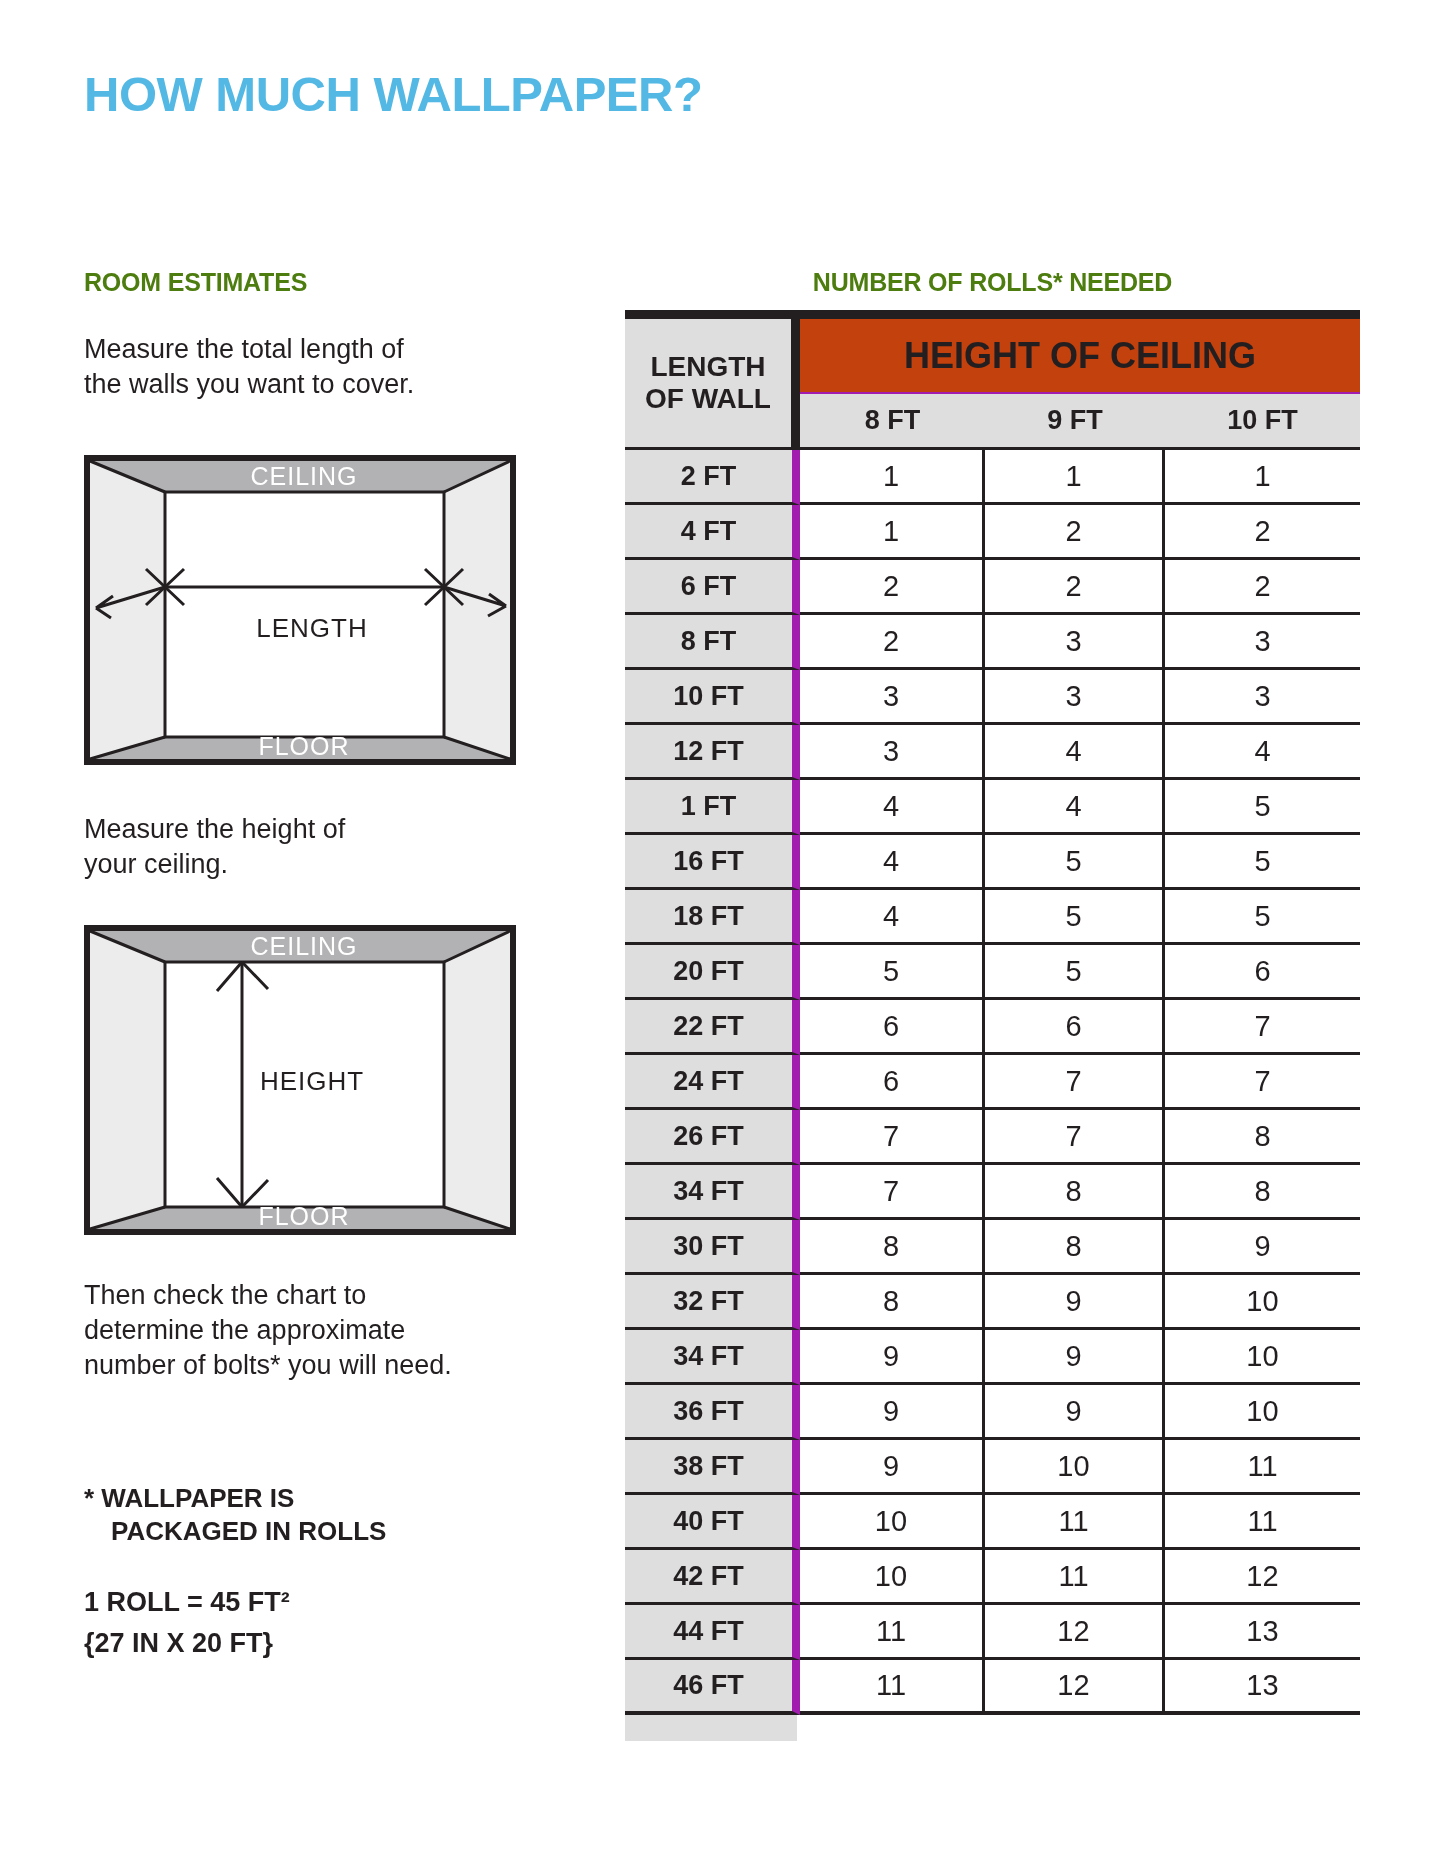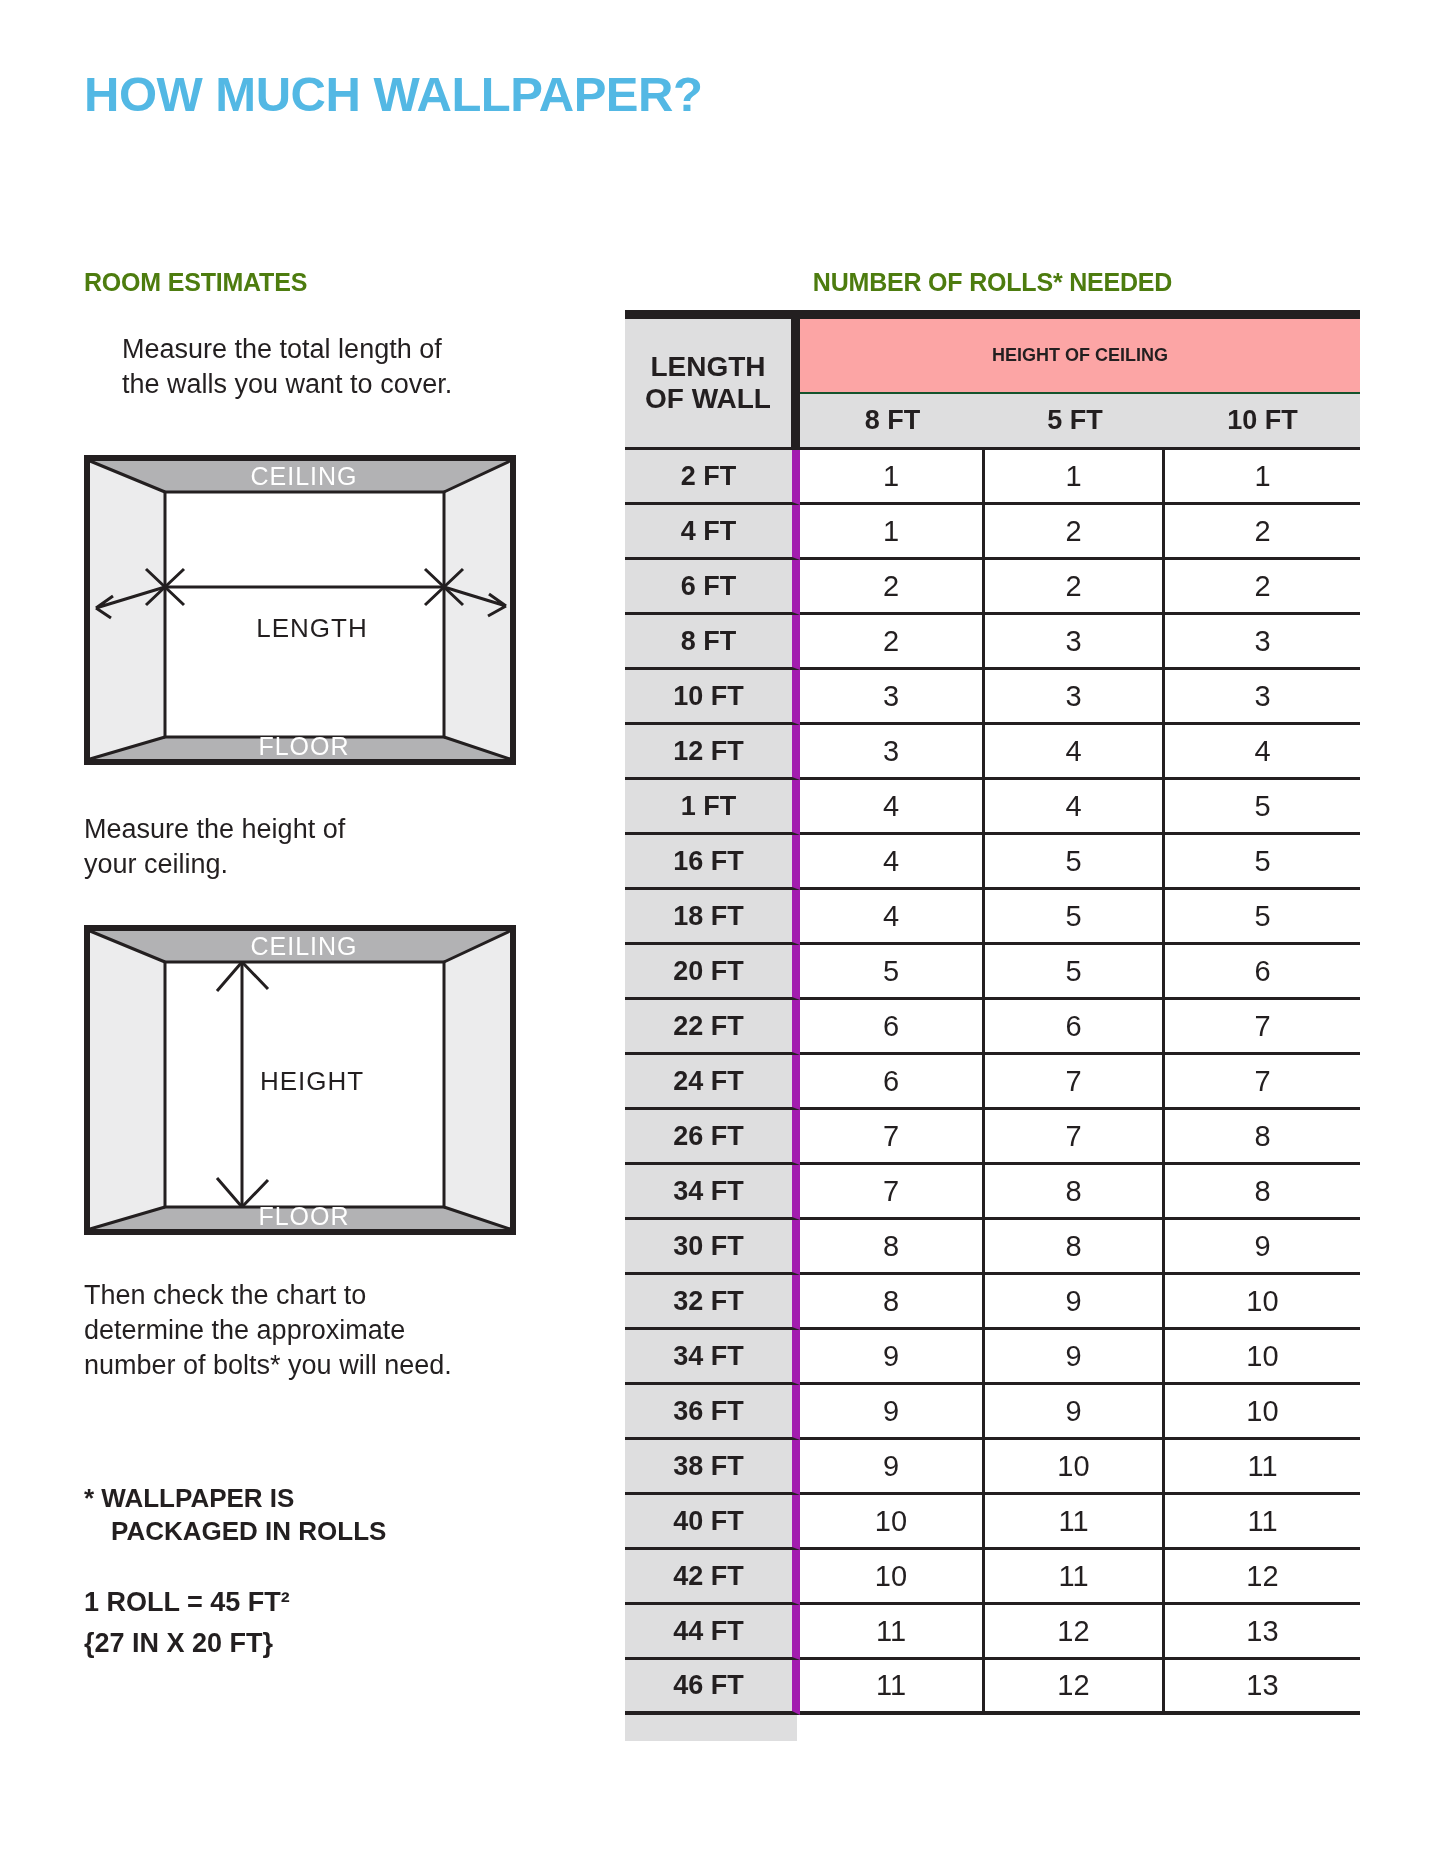--- a/index.html
+++ b/index.html
@@ -10,21 +10,21 @@
   .title { position:absolute; left:84px; top:66px; font-size:49px; font-weight:bold;
            letter-spacing:-0.5px; color:#53B8E4; }
 
   .section-heading { position:absolute; font-size:25px; font-weight:bold; color:#4d7c0f;
                      letter-spacing:-0.2px; }
   #room-heading { left:84px; top:268px; }
   #table-heading { left:625px; top:268px; width:735px; text-align:center; }
 
   .step { position:absolute; left:84px; width:460px; font-size:27px; line-height:1.3;
           white-space:pre-line; color:#231F20; }
-  #step1 { top:332px;margin-left:38px; }
+  #step1 { top:332px; }
   #step2 { top:812px; }
   #step3 { top:1278px; }
 
   .diagram { position:absolute; left:84px; }
   #diagram-length { top:455px; }
   #diagram-height { top:925px; }
   .diagram text { font-family:"Liberation Sans","DejaVu Sans",sans-serif; }
 
   .footnote { position:absolute; left:84px; top:1482px; font-size:26px; font-weight:bold;
               line-height:1.25; white-space:pre-line; padding-left:27px; text-indent:-27px; }
@@ -32,22 +32,22 @@
                line-height:1.5; white-space:pre-line; }
 
   
   .rolls-table { position:absolute; left:625px; top:310px; width:735px; }
   .tbar { height:9px; background:#231F20; }
   .thead { display:grid; grid-template-columns:175px 560px; }
   .corner { height:131px; background:#DEDEDF; border-right:9px solid #231F20;
             border-bottom:3px solid #231F20; display:flex; align-items:center; justify-content:center;
             font-size:28px; font-weight:bold; white-space:pre-line; text-align:center; line-height:1.15; }
   .hright { display:flex; flex-direction:column; }
-  .ghead { height:75px; background:#fca5a5; border-bottom:2px solid #14532d;
-           display:flex; align-items:center; justify-content:center; font-size:18px; font-weight:bold; }
+  .ghead { height:75px; background:#c2410c; border-bottom:2px solid #a21caf;
+           display:flex; align-items:center; justify-content:center; font-size:36px; font-weight:bold; }
   .subrow { height:56px; background:#DEDEDF; border-bottom:3px solid #231F20;
             display:grid; grid-template-columns:185px 180px 195px; }
   .sub { display:flex; align-items:center; justify-content:center; font-size:27px; font-weight:bold; }
 
   .trow { display:grid; grid-template-columns:175px 185px 180px 195px; height:55px; }
   .rlabel { background:#DEDEDF; border-right:8px solid #a21caf; border-bottom:3px solid #231F20;
             display:flex; align-items:center; justify-content:center; font-size:27px; font-weight:bold; }
   .rcell { background:#ffffff; border-right:3px solid #231F20; border-bottom:3px solid #231F20;
            display:flex; align-items:center; justify-content:center; font-size:29px; }
   .rcell.last { border-right:none; }
@@ -125,21 +125,21 @@
 
   <div class="rolls-table">
     <div class="tbar"></div>
     <div class="thead">
       <div class="corner">LENGTH
 OF WALL</div>
       <div class="hright">
         <div class="ghead">HEIGHT OF CEILING</div>
         <div class="subrow">
           <div class="sub">8 FT</div>
-          <div class="sub">5 FT</div>
+          <div class="sub">9 FT</div>
           <div class="sub">10 FT</div>
         </div>
       </div>
     </div>
     <div class="tbody">
   <div class="trow">
     <div class="rlabel">2 FT</div>
     <div class="rcell">1</div>
     <div class="rcell">1</div>
     <div class="rcell last">1</div>

